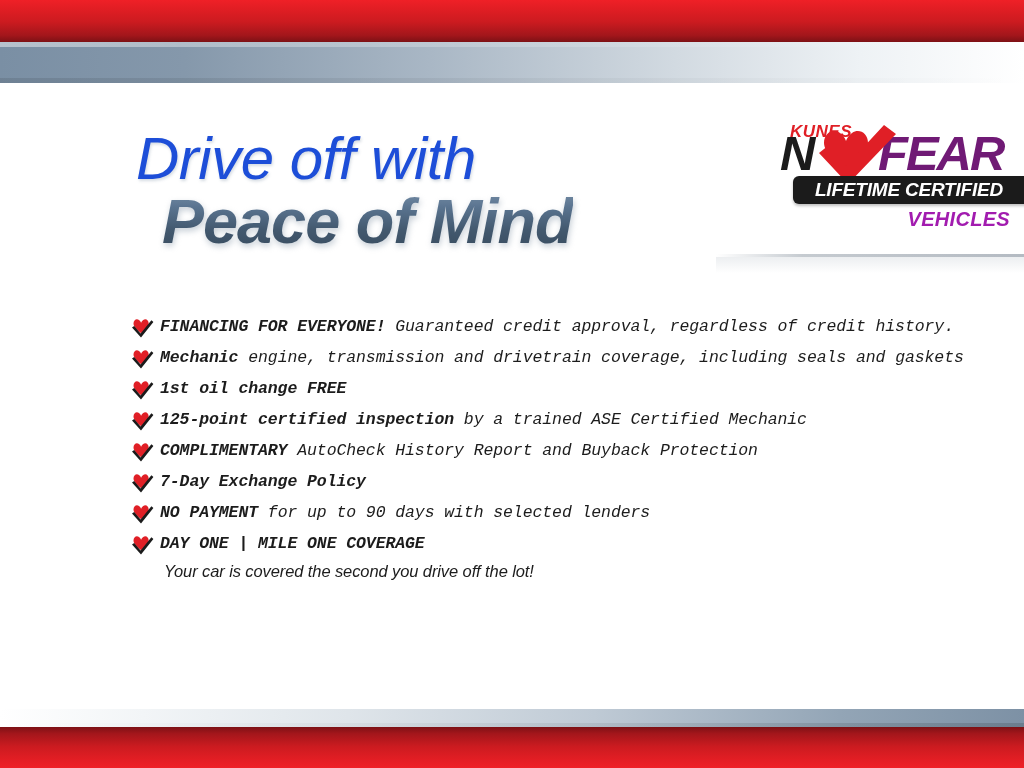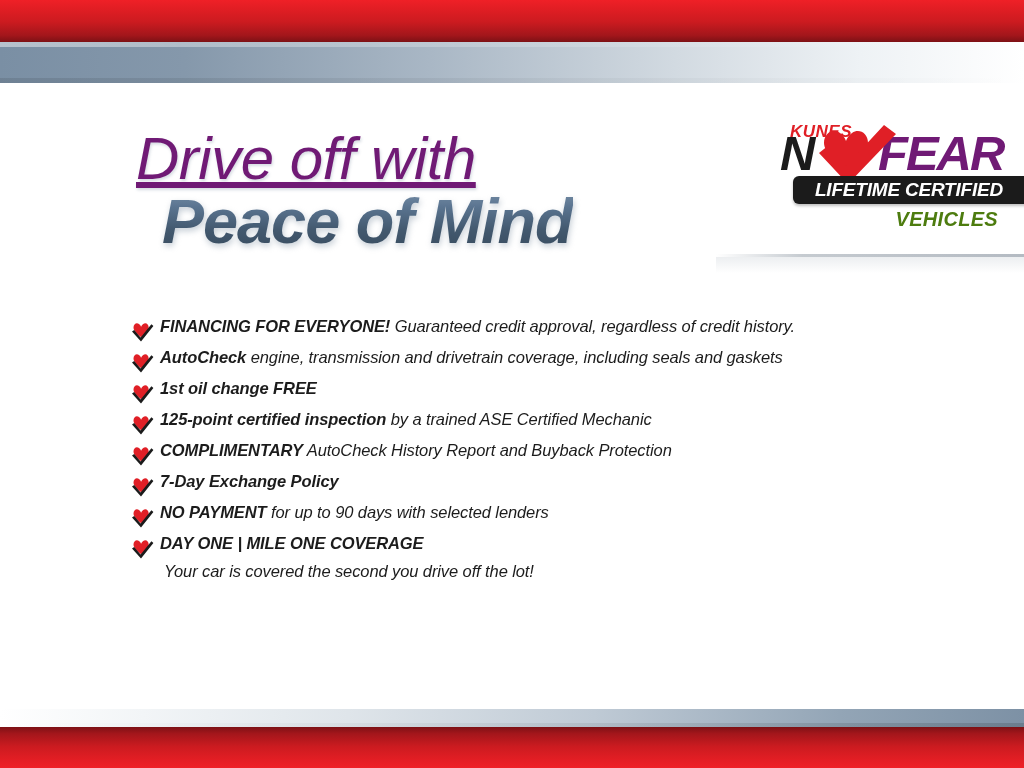--- a/index.html
+++ b/index.html
@@ -40,24 +40,23 @@
   }
   .bot-red {
     position:absolute; left:0; top:727px; width:1024px; height:41px;
     background:linear-gradient(to bottom, #7d1115 0%, #a3161b 16%, #cc1b20 48%, #e31e24 80%, #ef2027 100%);
   }
 
   
   .headline { position:absolute; left:136px; top:126px; }
   .headline-line1 {
     font-size:60px; font-style:italic; font-weight:400;
-    color:#701a75; letter-spacing:-0.5px; line-height:66px;
+    color:#1d4ed8; letter-spacing:-0.5px; line-height:66px;
     white-space:nowrap;
     text-shadow:1px 2px 3px rgba(120,140,160,.30);
-    text-decoration:underline;
   }
   .headline-line2 {
     font-size:63px; font-style:italic; font-weight:700;
     letter-spacing:-1px; line-height:70px; margin-left:26px; margin-top:-6px;
     white-space:nowrap;
     background:linear-gradient(to bottom, #7d94ab 0%, #5a7490 30%, #43596f 62%, #36495c 100%);
     -webkit-background-clip:text; background-clip:text;
     -webkit-text-fill-color:transparent; color:transparent;
     filter:drop-shadow(1px 3px 3px rgba(110,130,150,.40));
   }
@@ -85,40 +84,40 @@
     position:absolute; left:15px; top:66px; width:253px; height:28px;
     background:#1b1b1b; border-radius:6px;
     box-shadow:0 2px 3px rgba(0,0,0,.25);
   }
   .logo-bar-text {
     position:absolute; left:0; top:0; width:232px; height:28px;
     line-height:28px; text-align:center; color:#ffffff;
     font-size:19px; font-weight:700; font-style:italic; letter-spacing:-0.2px;
   }
   .logo-vehicles {
-    position:absolute; right:16px; top:98px;
-    font-size:20px; font-weight:700; font-style:italic; color:#4d7c0f;
+    position:absolute; right:4px; top:98px;
+    font-size:20px; font-weight:700; font-style:italic; color:#a21caf;
     letter-spacing:.3px;
   }
 
   
   .divider {
     position:absolute; left:716px; top:254px; width:308px; height:3px;
     background:linear-gradient(to right, rgba(170,178,186,0) 0%, rgba(150,160,170,.55) 28%, rgba(140,150,162,.65) 100%);
   }
   .divider-soft {
     position:absolute; left:716px; top:257px; width:308px; height:16px;
     background:linear-gradient(to bottom, rgba(230,233,236,.75), rgba(255,255,255,0));
   }
 
   
   .bullets { position:absolute; left:131px; top:311px; width:860px; }
   .bullet-row {
-    position:relative; display:flex; align-items:flex-end;
-    min-height:31px; margin-bottom:0px;
+    position:relative; display:flex; align-items:center;
+    min-height:31px; margin-bottom:0px;font-family:Liberation Mono, monospace;
   }
   .bullet-icon {
     flex:0 0 auto; width:23px; height:21px; margin-top:2px; margin-right:6px;
     position:relative;
   }
   .bullet-text {
     font-size:16.5px; font-style:italic; color:#1c1c1c;
     line-height:31px; white-space:nowrap; letter-spacing:-0.1px;
   }
   .bullet-text b { font-weight:700; }
@@ -177,21 +176,21 @@
     </div>
 
 
     <div class="bullet-row">
       <span class="bullet-icon">
         <svg width="23" height="21" viewBox="0 0 23 21">
           <path d="M2.5 6.5 C2.5 2.8, 5.6 1.1, 8.0 2.9 C9.0 3.6, 9.7 4.7, 10.1 5.8 C10.5 4.7, 11.2 3.6, 12.2 2.9 C14.6 1.1, 17.7 2.8, 17.7 6.5 C17.7 10.2, 12.9 13.8, 10.1 16.3 C7.3 13.8, 2.5 10.2, 2.5 6.5 Z" fill="#e01f26"></path>
           <path d="M3.2 9.0 L9.6 16.6 L20.4 3.2 L22.4 5.0 L10.0 20.4 L1.0 10.4 Z" fill="#1b1b1b"></path>
         </svg>
       </span>
-      <span class="bullet-text"><b>AutoCheck</b><span> engine, transmission and drivetrain coverage, including seals and gaskets</span></span>
+      <span class="bullet-text"><b>Mechanic</b><span> engine, transmission and drivetrain coverage, including seals and gaskets</span></span>
     </div>
 
     <div class="bullet-row">
       <span class="bullet-icon">
         <svg width="23" height="21" viewBox="0 0 23 21">
           <path d="M2.5 6.5 C2.5 2.8, 5.6 1.1, 8.0 2.9 C9.0 3.6, 9.7 4.7, 10.1 5.8 C10.5 4.7, 11.2 3.6, 12.2 2.9 C14.6 1.1, 17.7 2.8, 17.7 6.5 C17.7 10.2, 12.9 13.8, 10.1 16.3 C7.3 13.8, 2.5 10.2, 2.5 6.5 Z" fill="#e01f26"></path>
           <path d="M3.2 9.0 L9.6 16.6 L20.4 3.2 L22.4 5.0 L10.0 20.4 L1.0 10.4 Z" fill="#1b1b1b"></path>
         </svg>
       </span>
       <span class="bullet-text"><b>1st oil change FREE</b><span></span></span>

